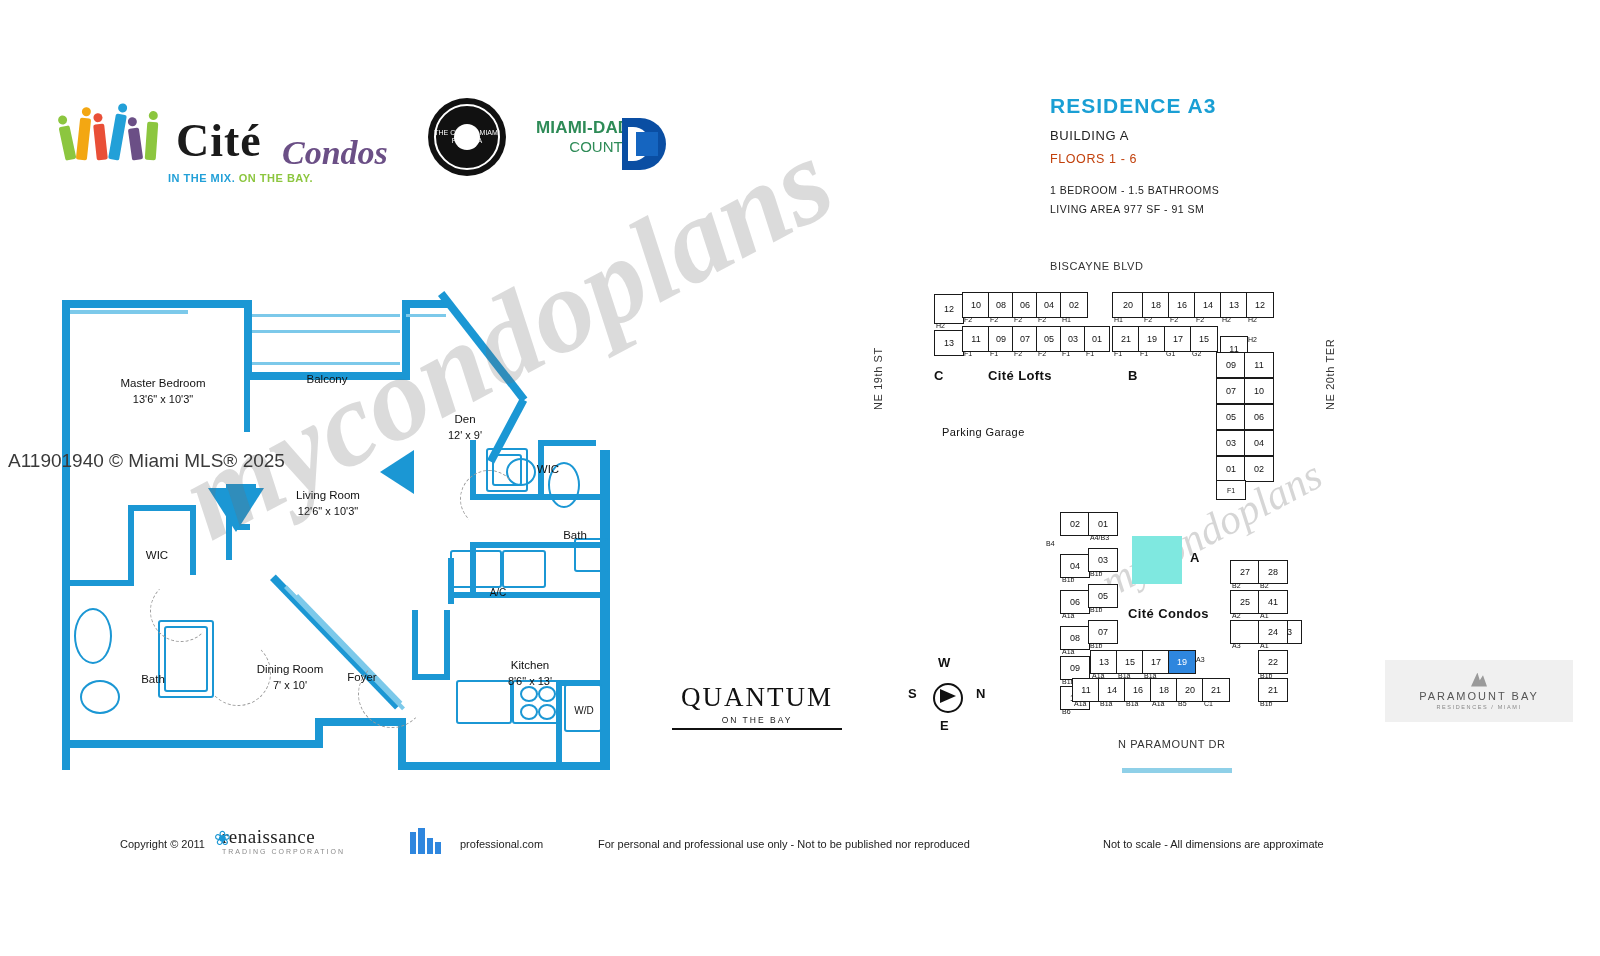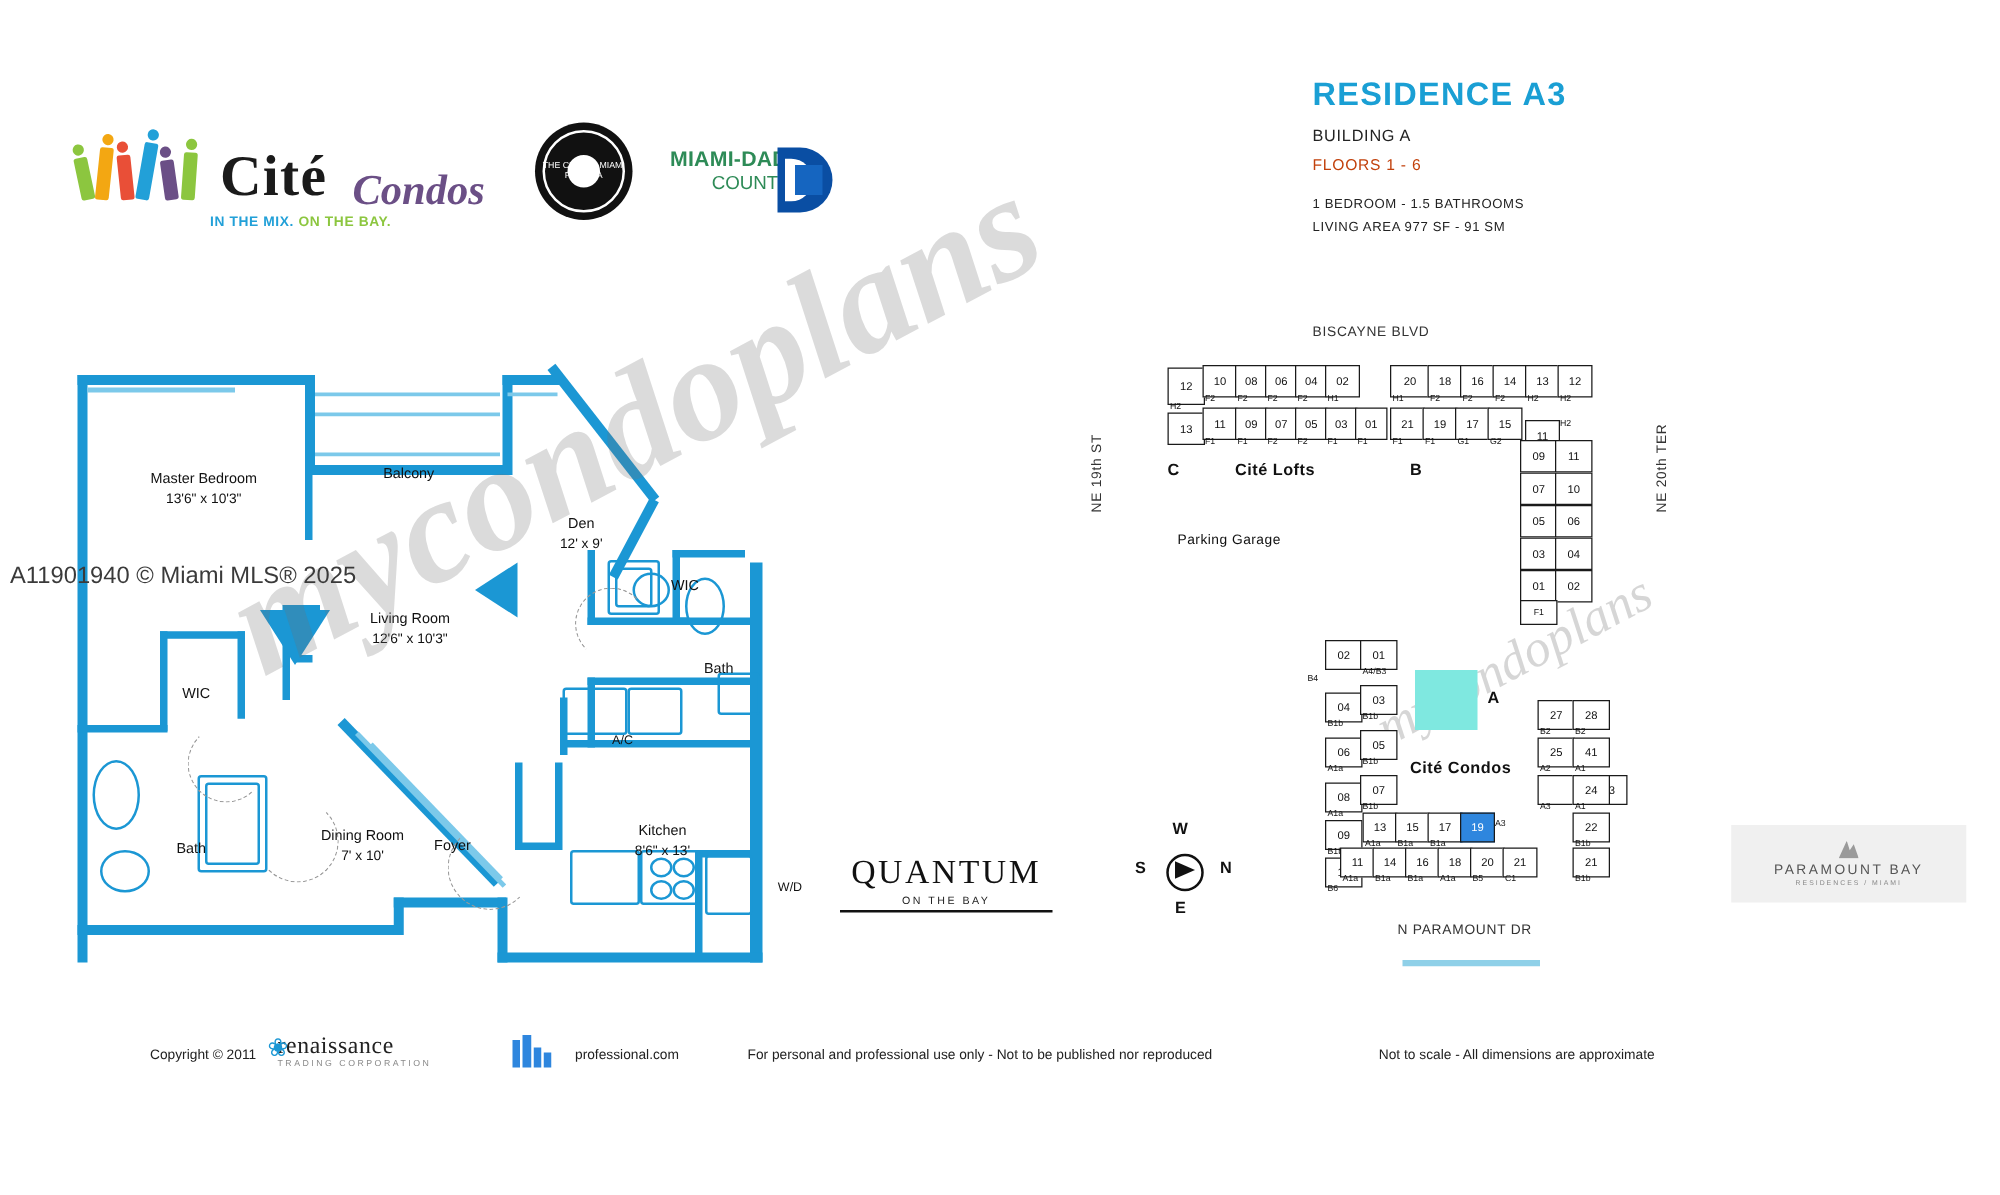--- a/index.html
+++ b/index.html
@@ -40,21 +40,21 @@
   
   #md{left:536px;top:118px;width:130px;height:54px;}
   #md .top{font-size:17px;font-weight:bold;color:#2e8b57;letter-spacing:.2px;}
   #md .bot{font-size:15px;font-weight:normal;color:#2e8b57;text-align:center;}
   #md .blue{position:absolute;right:0;top:0;width:44px;height:52px;background:#0a4ea3;border-radius:0 26px 26px 0;}
   #md .blue:after{content:"";position:absolute;left:6px;top:9px;width:22px;height:34px;background:#fff;border-radius:0 17px 17px 0;}
   #md .blue2{position:absolute;right:8px;top:14px;width:22px;height:24px;background:#1565c0;}
 
   
   #hdr{left:1050px;top:60px;width:340px;}
-  #hdr .res{font-size:26px;font-weight:bold;color:#1a9fd4;letter-spacing:1px;}
+  #hdr .res{font-size:21px;font-weight:bold;color:#1a9fd4;letter-spacing:1px;margin-top:34px;}
   #hdr .bldg{font-size:13px;margin-top:10px;letter-spacing:.6px;color:#222;}
   #hdr .line{font-size:20px;font-weight:bold;margin-top:13px;letter-spacing:.6px;color:#111;}
   #hdr .floors{font-size:12.5px;margin-top:9px;letter-spacing:.6px;color:#c2410c;}
   #hdr .spec{font-size:10.5px;margin-top:18px;letter-spacing:.5px;color:#222;}
   #hdr .spec2{font-size:10.5px;margin-top:7px;letter-spacing:.5px;color:#222;}
 
   
   #plan{left:40px;top:280px;width:620px;height:490px;}
   .wall{position:absolute;background:#1b97d4;}
   .pname{position:absolute;text-align:center;font-size:11.5px;color:#111;line-height:1.35;}
@@ -276,21 +276,21 @@
   </div>
   <div class="pname" style="left:190px;top:382px;width:120px;">
     <span>Dining Room</span><br><span class="dim">7' x 10'</span>
   </div>
   <div class="pname" style="left:282px;top:390px;width:80px;">
     <span>Foyer</span>
   </div>
   <div class="pname" style="left:78px;top:392px;width:70px;">
     <span>Bath</span>
   </div>
-  <div class="pname" style="left:524px;top:424px;width:40px;font-size:10px;padding-left:48px;">
+  <div class="pname" style="left:524px;top:424px;width:40px;font-size:10px;">
     <span>W/D</span>
   </div>
 </div>
 
 <div class="wm" id="wm-main">mycondoplans</div>
 <div class="wm" id="wm-small">mycondoplans</div>
 <div class="abs" id="mls">A11901940 © Miami MLS® 2025</div>
 
 <div class="abs" id="quantum">
   <div class="q">QUANTUM</div>

